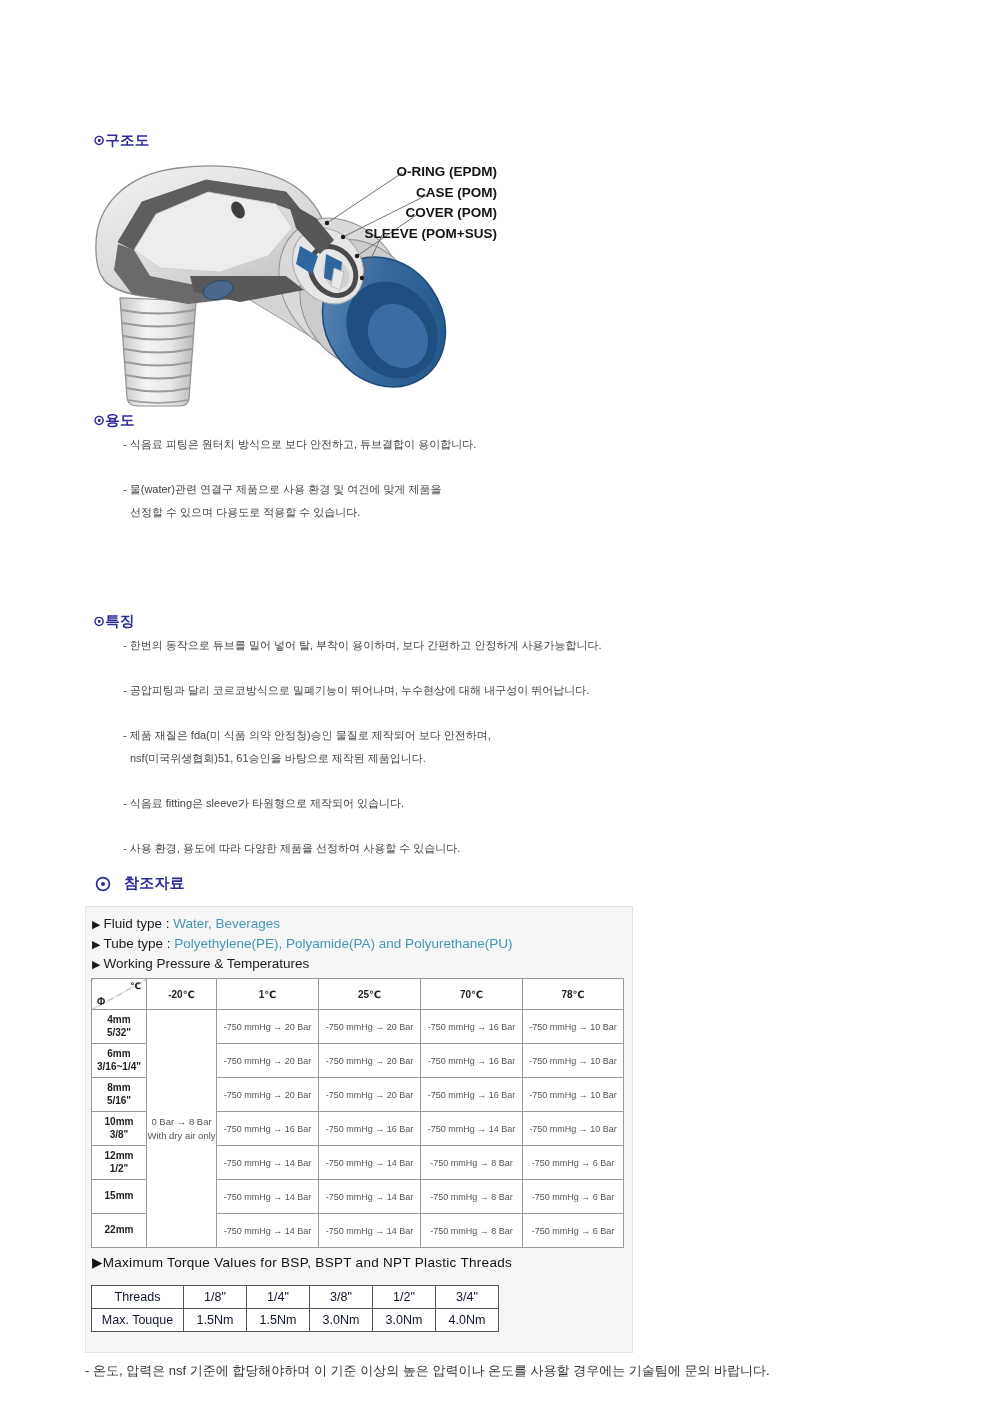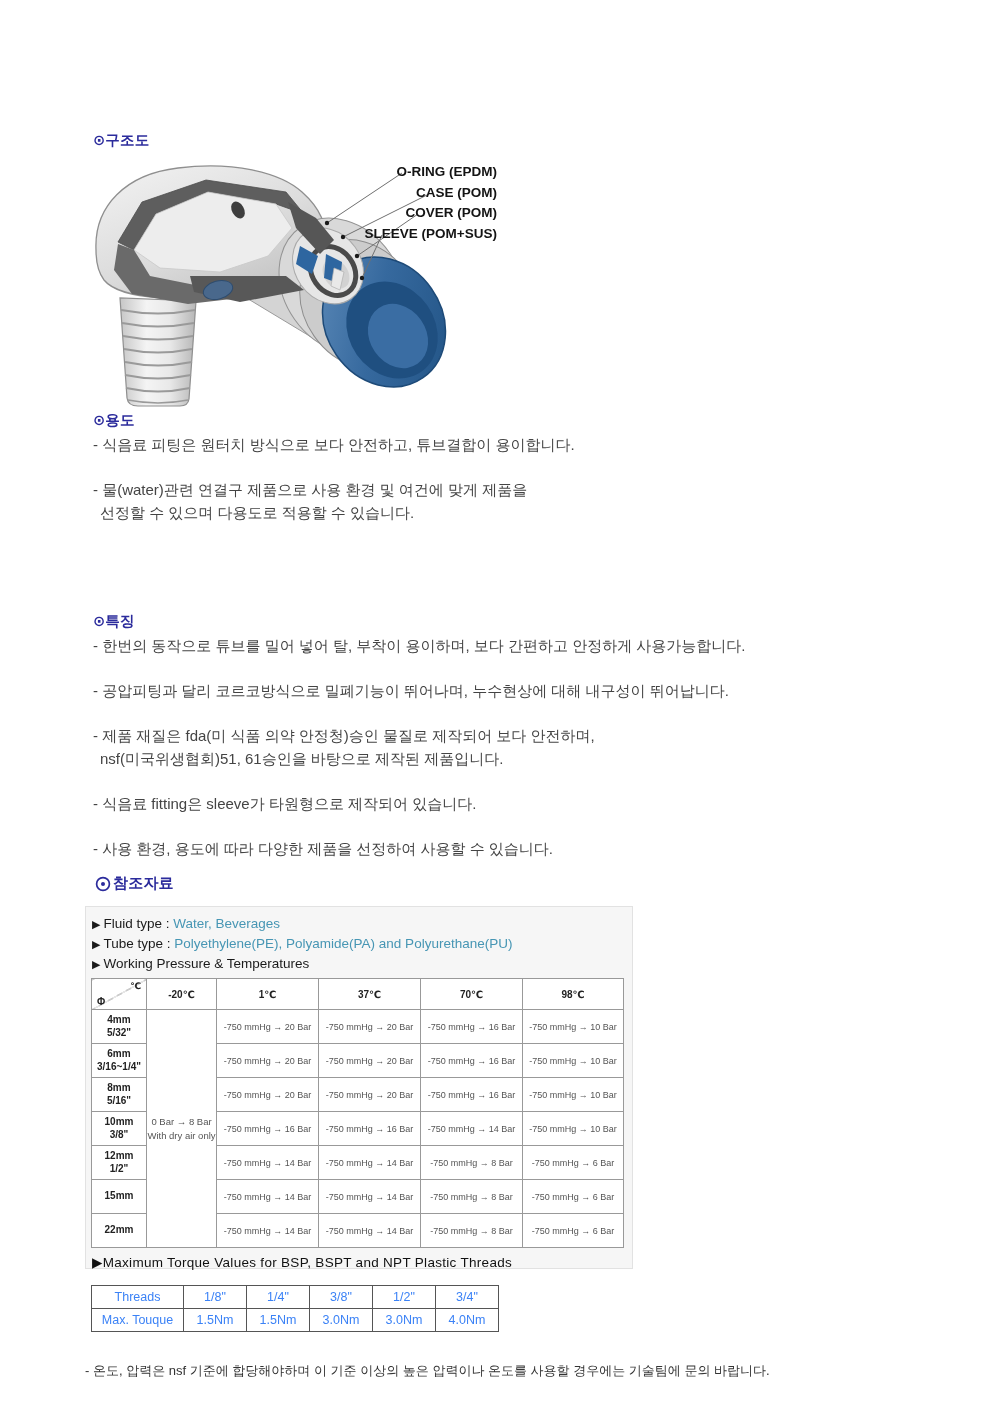--- a/index.html
+++ b/index.html
@@ -7,25 +7,25 @@
         font-family:"Liberation Sans","DejaVu Sans",sans-serif;}
   .sec-title{font-size:14.5px;font-weight:bold;color:#2b2b9c;letter-spacing:0.2px;}
   #structure-title{position:absolute;left:93px;top:131px;}
   #diagram{position:absolute;left:90px;top:158px;}
   svg text{font-family:"Liberation Sans","DejaVu Sans",sans-serif;}
   .part-label{font-size:13.5px;font-weight:600;fill:#141414;}
   #usage{position:absolute;left:93px;top:411px;width:780px;}
   #features{position:absolute;left:93px;top:612px;width:890px;}
   #usage .sec-title,#features .sec-title{margin-bottom:3px;}
   .bullet-item{margin-bottom:22px;}
-  .bullet-line{font-size:15px;color:#444;line-height:23px;white-space:nowrap;}
+  .bullet-line{font-size:11px;color:#444;line-height:23px;white-space:nowrap;margin-left:30px;}
   .bullet-line.cont{padding-left:7px;}
-  #ref-header{position:absolute;left:95px;top:874px;display:flex;align-items:center;gap:2px;}
+  #ref-header{position:absolute;left:95px;top:874px;display:flex;align-items:center;gap:13px;}
   #ref-header .sec-title{font-size:15px;}
-  #ref-box{position:absolute;left:85px;top:906px;width:548px;height:363px;background:#f6f6f6;
+  #ref-box{position:absolute;left:85px;top:906px;width:548px;height:447px;background:#f6f6f6;
            border:1px solid #e2e2e2;box-sizing:border-box;}
   #ref-bullets{padding:7px 0 0 6px;}
   .ref-bullet{font-size:13.5px;line-height:19px;color:#1a1a1a;white-space:nowrap;}
   .rb-arrow{font-size:11px;margin-right:3px;}
   .rb-label{color:#1a1a1a;}
   .rb-value{color:#4796b4;}
   #pt-wrap{position:absolute;left:5px;top:71px;}
   table.pt{border-collapse:collapse;table-layout:fixed;width:532px;background:#fff;}
   .pt th,.pt td{border:1px solid #999;padding:0;overflow:hidden;}
   .pt th{height:30px;font-size:10px;font-weight:bold;color:#222;text-align:center;}
@@ -35,21 +35,21 @@
   .pt-val{font-size:9px;color:#555;}
   .pt-minus20{font-size:9.5px;color:#555;background:#fff;}
   .m20-line{line-height:14px;text-align:center;}
   th.pt-corner{position:relative;
     background:linear-gradient(to bottom right,#fff 49.3%,#999 49.3%,#999 50.7%,#fff 50.7%);}
   .corner-top{position:absolute;top:2px;right:5px;font-size:9px;font-weight:bold;color:#222;}
   .corner-bot{position:absolute;bottom:2px;left:5px;font-size:10px;font-weight:bold;color:#222;}
   #tq-title{position:absolute;left:6px;top:347px;font-size:13.5px;color:#111;letter-spacing:0.3px;white-space:nowrap;}
   #tq-wrap{position:absolute;left:5px;top:378px;}
   table.tq{border-collapse:collapse;table-layout:fixed;width:407px;background:#fff;}
-  .tq td{border:1px solid #555;height:22px;font-size:12.5px;color:#3b82f6;text-align:center;padding:0;}
+  .tq td{border:1px solid #555;height:22px;font-size:12.5px;color:#0f172a;text-align:center;padding:0;}
   #notes{position:absolute;left:85px;top:1360px;width:905px;}
   .note-line{font-size:13px;color:#333;line-height:22px;white-space:nowrap;}
 </style>
 </head>
 <body>
 
 <div class="page">
 
   <div id="structure-title" class="sec-title">⊙구조도</div>
 
@@ -198,23 +198,23 @@
             <col style="width:101px">
         </colgroup>
         <thead>
             <tr id="pt-head-row">
               <th class="pt-corner">
                 <span class="corner-top">℃</span>
                 <span class="corner-bot">Φ</span>
               </th>
               <th class="pt-colhead">-20℃</th>
               <th class="pt-colhead">1℃</th>
-              <th class="pt-colhead">37℃</th>
+              <th class="pt-colhead">25℃</th>
               <th class="pt-colhead">70℃</th>
-              <th class="pt-colhead">98℃</th>
+              <th class="pt-colhead">78℃</th>
             </tr>
           </thead>
         <tbody id="pt-body">
             <tr>
               <td class="pt-size">
                 <div class="size-line">4mm</div>
                 <div class="size-line">5/32"</div>
               </td>
               <td class="pt-minus20" rowspan="7">
                 <div class="m20-line">0 Bar → 8 Bar</div>

